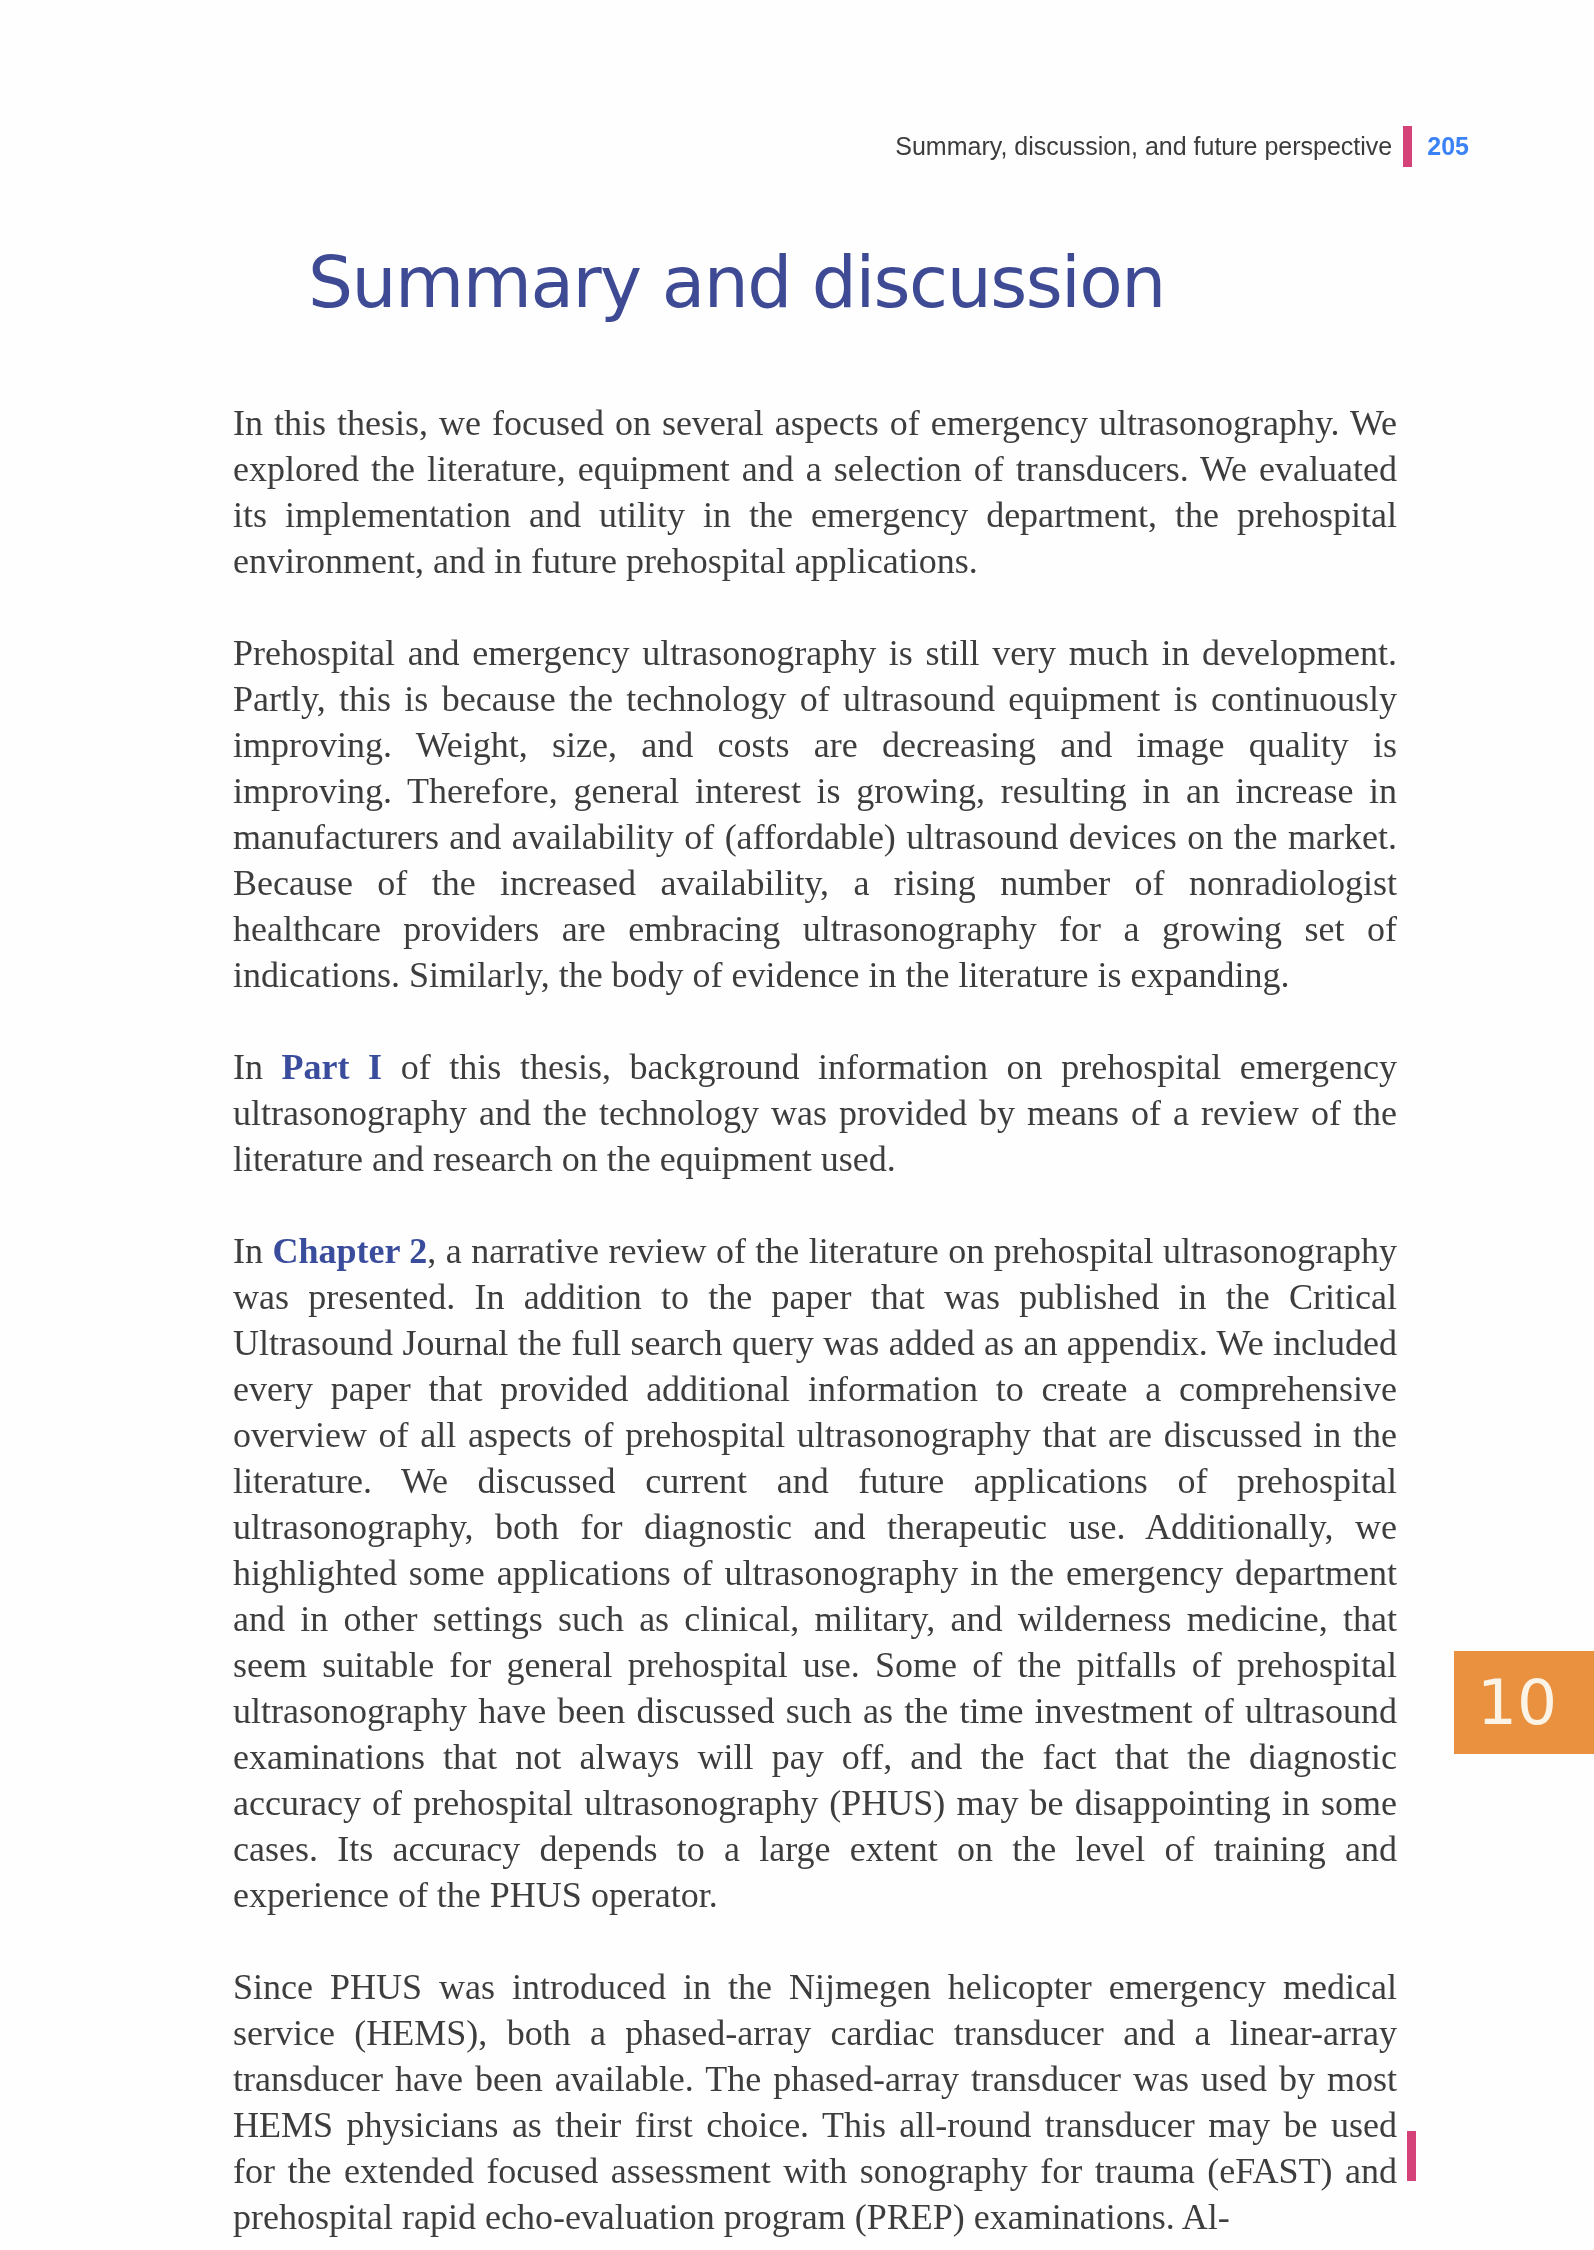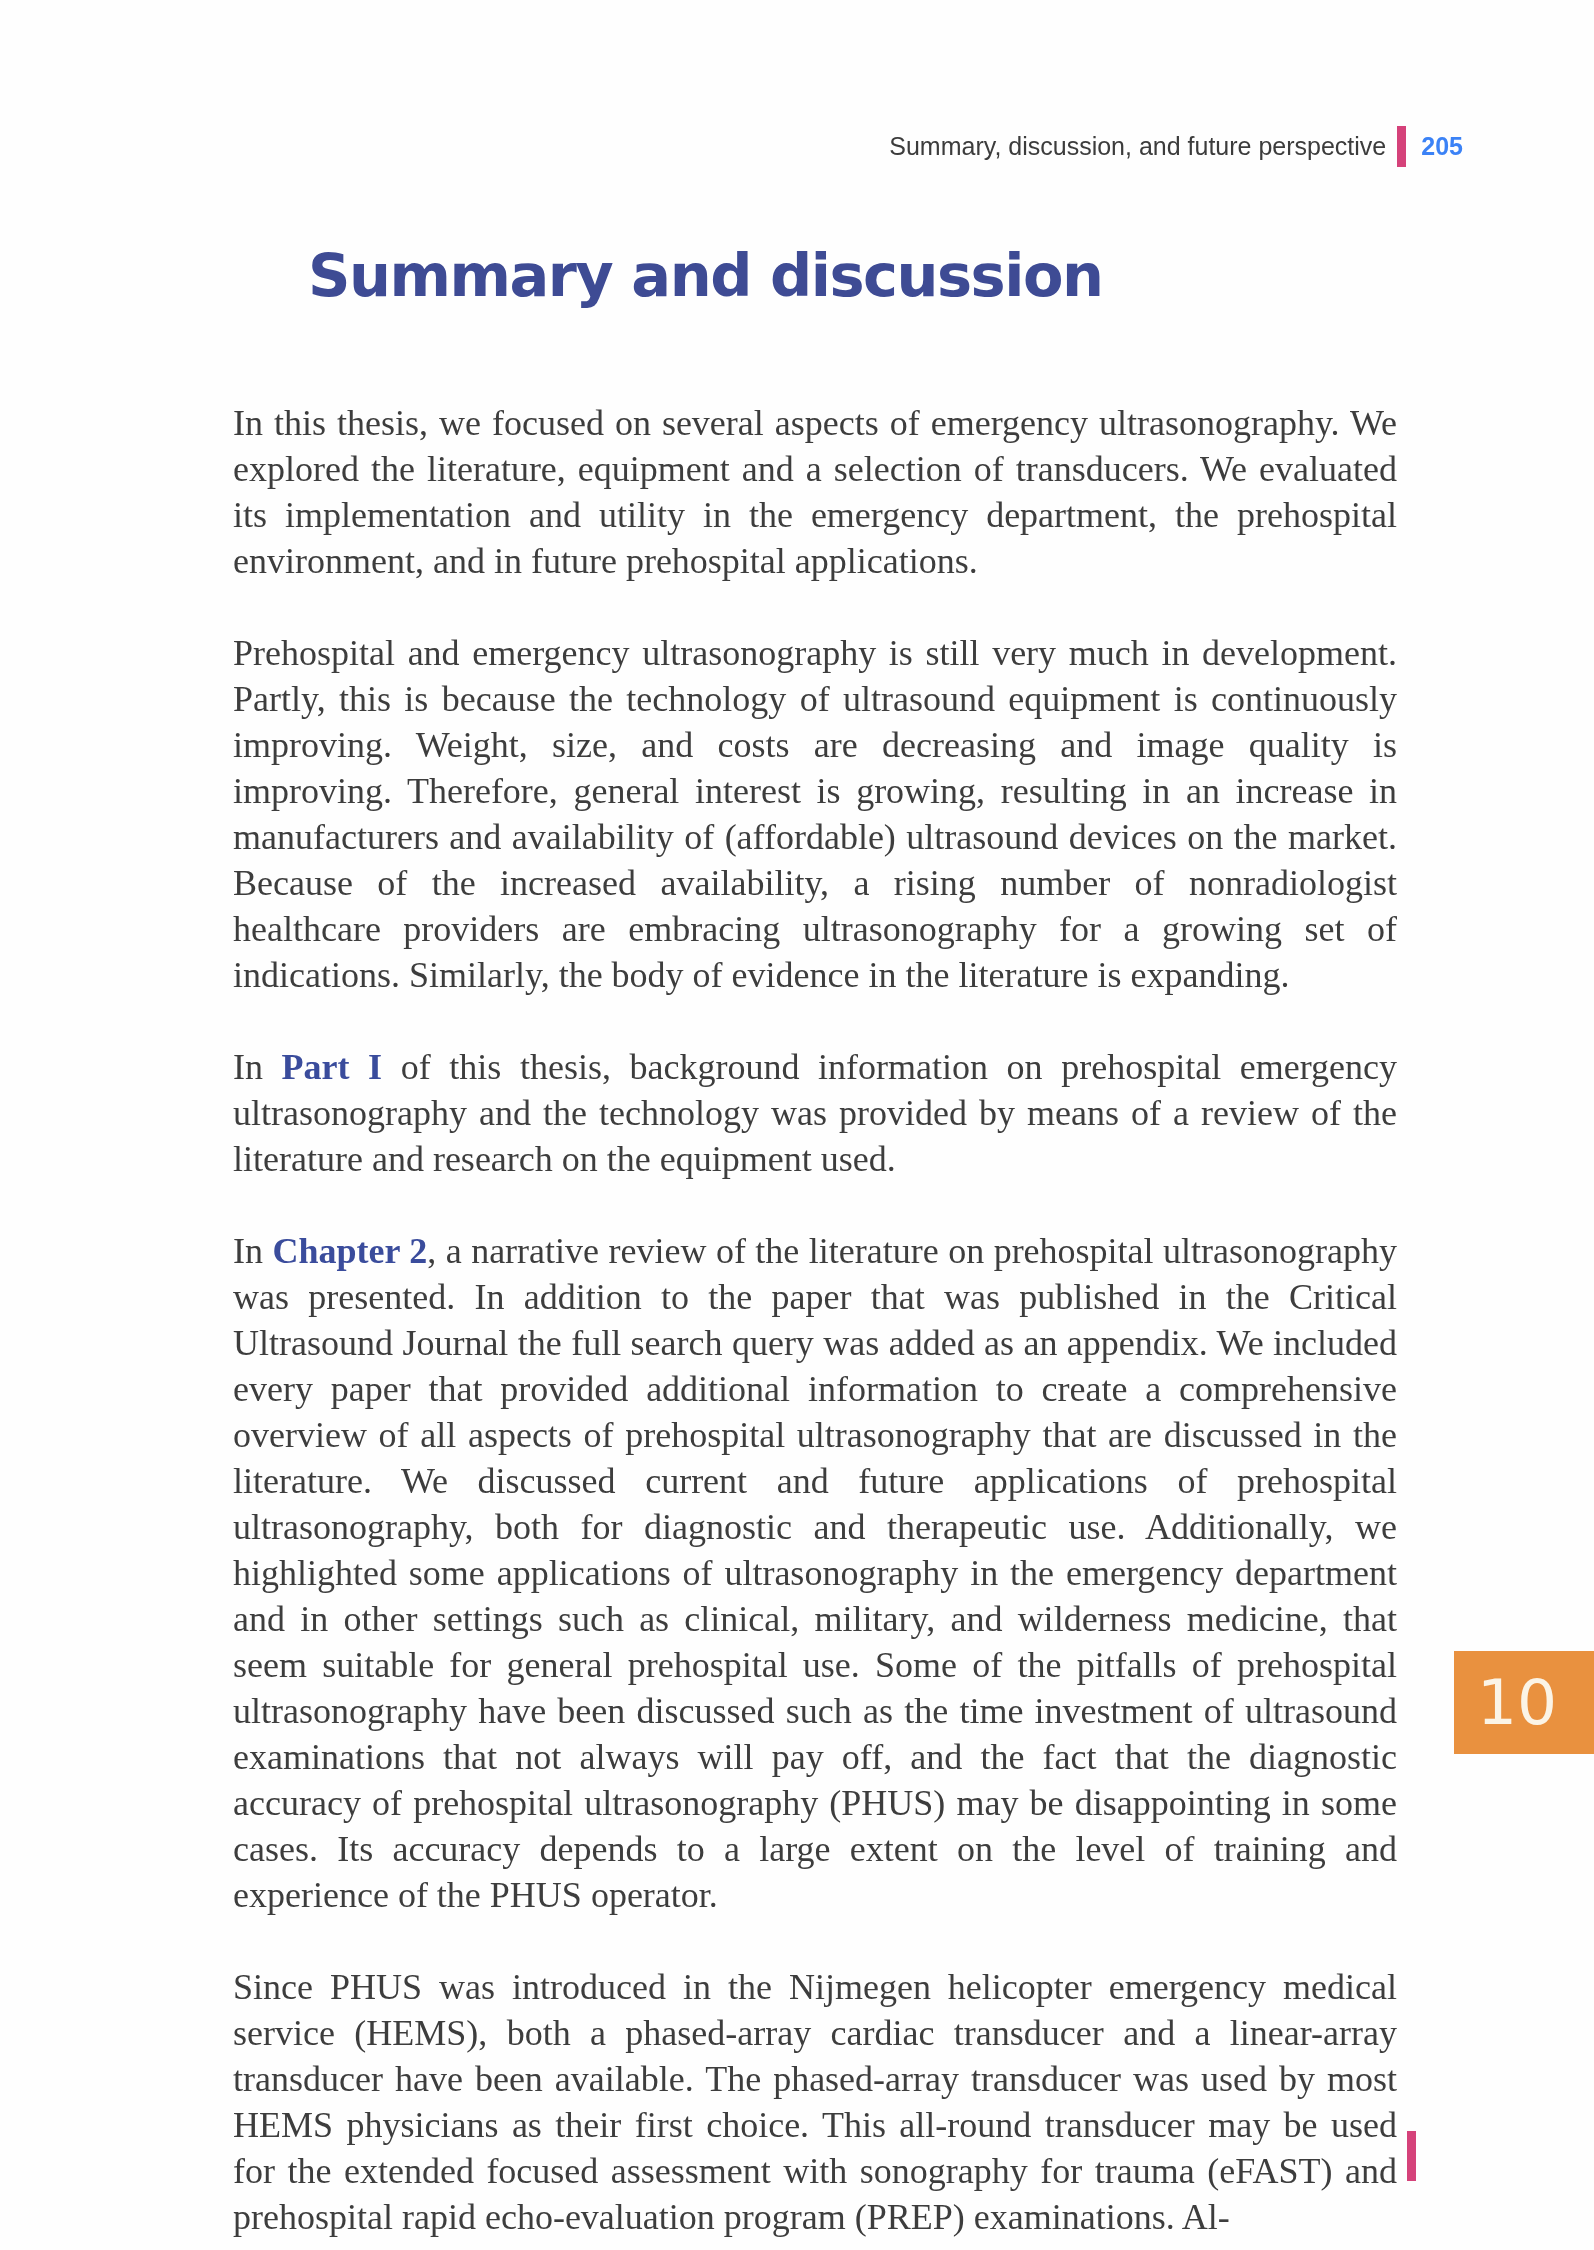--- a/index.html
+++ b/index.html
@@ -16,21 +16,21 @@
     position:relative;
     overflow:hidden;
   }
   .page{
     position:absolute;inset:0;
     background:#fefefe;
   }
   
   .running-header{
     position:absolute;
-    top:126px;left:0;width:1463px;
+    top:126px;left:6px;width:1463px;
     display:flex;justify-content:flex-end;align-items:center;
     font-family:"Liberation Sans",sans-serif;
     text-align:center;
   }
   .running-title{
     font-size:25px;
     color:#3c3c3c;
     letter-spacing:0;
   }
   .accent-bar{
@@ -43,22 +43,22 @@
     font-size:25px;
     font-weight:bold;
     color:#3b82f6;
   }
   
   .chapter-title{
     position:absolute;
     left:308px;top:241px;
     margin:0;
     font-family:"DejaVu Sans","Liberation Sans",sans-serif;
-    font-weight:bold;
-    font-size:59px;
+    font-weight:normal;
+    font-size:71px;
     letter-spacing:-1.5px;
     color:var(--title-blue);
     white-space:nowrap;
   }
   
   .body-text{
     position:absolute;
     left:233px;top:400px;width:1164px;
     font-family:"Liberation Serif","DejaVu Serif",serif;
     font-size:36px;

